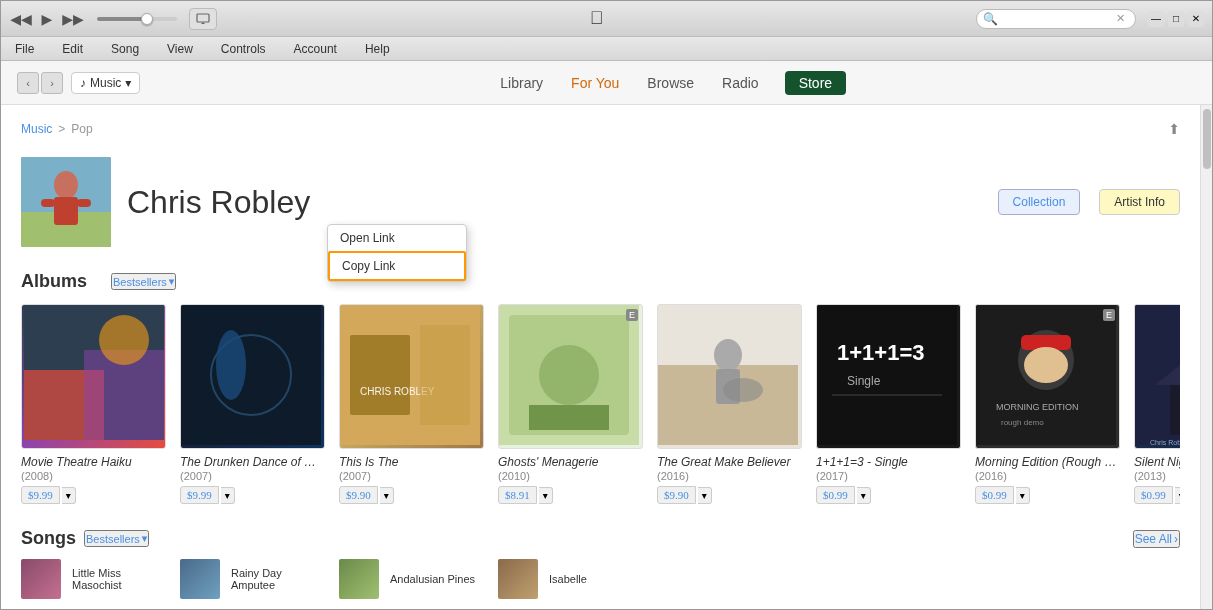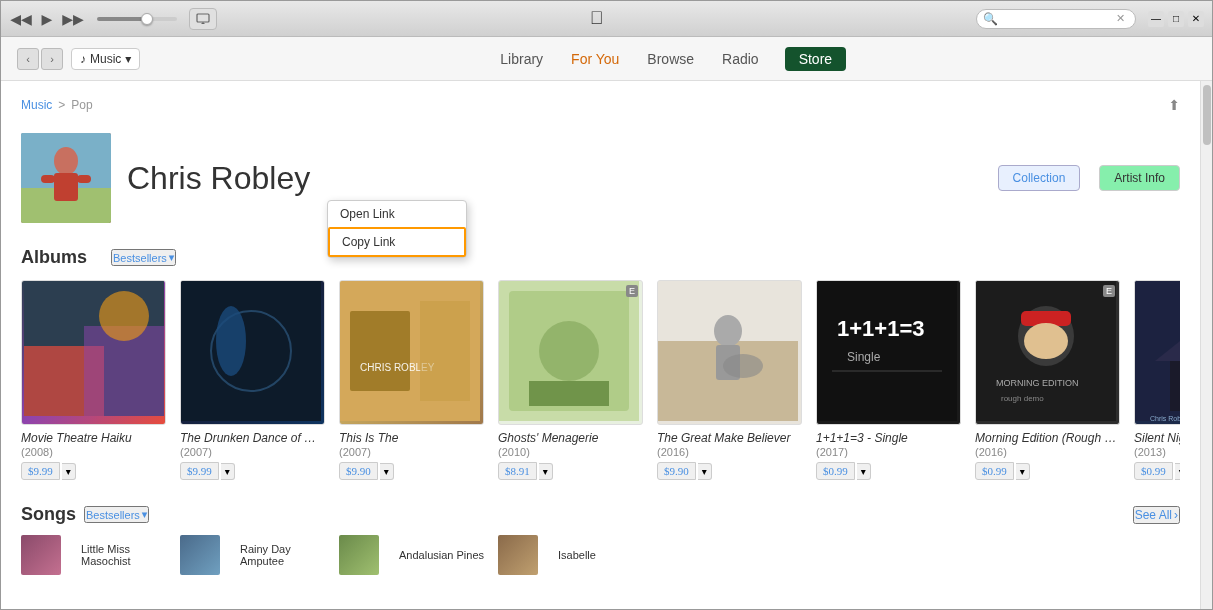--- a/index.html
+++ b/index.html
@@ -45,21 +45,21 @@
     .breadcrumb { display: flex; align-items: center; gap: 6px; font-size: 12px; margin-bottom: 20px; }
     .breadcrumb-link { color: #4a90e2; cursor: pointer; }
     .breadcrumb-sep { color: #999; }
     .breadcrumb-current { color: #999; }
 
     
     .artist-header { display: flex; align-items: center; gap: 16px; margin-bottom: 24px; position: relative; }
     .artist-photo { width: 90px; height: 90px; object-fit: cover; border-radius: 2px; background: linear-gradient(135deg, #8B5E3C 0%, #c4845a 50%, #a0522d 100%); flex-shrink: 0; overflow: hidden; }
     .artist-name { font-size: 32px; font-weight: 300; color: #333; }
     .artist-actions { margin-left: auto; display: flex; gap: 19px; }
-    .action-btn { padding: 5px 14px; border-radius: 4px; border: 1px solid #ccc; background: #86efac; font-size: 12px; cursor: pointer; color: #333; }
+    .action-btn { padding: 5px 14px; border-radius: 4px; border: 1px solid #ccc; background: #fef9c3; font-size: 12px; cursor: pointer; color: #333; }
     .action-btn.active { background: #e8f0fe; border-color: #aac; color: #4a90e2; }
 
     
     .context-menu { position: absolute; left: 200px; top: 40px; background: white; border: 1px solid #ccc; border-radius: 4px; box-shadow: 2px 3px 8px rgba(0,0,0,0.2); z-index: 100; width: 140px; }
     .context-menu-item { padding: 6px 12px; font-size: 12px; cursor: pointer; }
     .context-menu-item.highlighted { border: 2px solid #f90; border-radius: 2px; }
 
     
     .section-header { display: flex; align-items: center; gap: 24px; margin-bottom: 12px; }
     .section-title { font-size: 18px; font-weight: 600; color: #333; }
@@ -74,21 +74,21 @@
     .album-year { font-size: 11px; color: #888; margin-bottom: 4px; }
     .album-price { display: flex; align-items: center; gap: 2px; }
     .price-btn { background: #f0f0f0; border: 1px solid #ccc; border-radius: 3px 0 0 3px; padding: 2px 6px; font-size: 11px; color: #4a90e2; cursor: pointer; font-family: Liberation Serif, serif; }
     .price-arrow { background: #f0f0f0; border: 1px solid #ccc; border-left: none; border-radius: 0 3px 3px 0; padding: 2px 4px; font-size: 10px; cursor: pointer; }
 
     
     .songs-section { margin-top: 8px; }
     .songs-header { display: flex; align-items: center; justify-content: space-between; margin-bottom: 10px; }
     .see-all { font-size: 12px; color: #4a90e2; cursor: pointer; display: flex; align-items: center; gap: 2px; }
     .songs-grid { display: flex; gap: 14px; }
-    .song-card { width: 145px; flex-shrink: 0; display: flex; align-items: center; gap: 20px; }
+    .song-card { width: 145px; flex-shrink: 0; display: flex; align-items: center; gap: 11px; }
     .song-thumb { width: 40px; height: 40px; border-radius: 2px; background: #ccc; flex-shrink: 0; }
 
     
     .cover-1 { background: linear-gradient(135deg, #2c3e50, #8e44ad, #e74c3c); }
     .cover-2 { background: linear-gradient(135deg, #1a1a2e, #16213e, #0f3460); }
     .cover-3 { background: linear-gradient(135deg, #e8d5a3, #c4a55d, #a0784a); }
 
     .artist-photo-bg { background: linear-gradient(135deg, #6a8fa0 0%, #5a7a8a 30%, #c8705a 60%, #8a4030 100%); }
   </style>
 </head>
@@ -119,20 +119,29 @@
       <input type="text" style="">
       <button style="background:none;border:none;cursor:pointer;color:#999;font-size:11px;">✕</button>
     </div>
     <div class="window-controls">
       <button class="win-ctrl">—</button>
       <button class="win-ctrl">□</button>
       <button class="win-ctrl">✕</button>
     </div>
   </div>
 
+  <div class="menubar">
+    <span class="menu-item">File</span>
+    <span class="menu-item">Edit</span>
+    <span class="menu-item">Song</span>
+    <span class="menu-item">View</span>
+    <span class="menu-item">Controls</span>
+    <span class="menu-item">Account</span>
+    <span class="menu-item">Help</span>
+  </div>
 
   <div class="navbar">
     <div class="nav-arrows">
       <button class="nav-arrow">‹</button>
       <button class="nav-arrow">›</button>
     </div>
     <div class="section-dropdown">
       <span>♪</span>
       <span>Music</span>
       <span>▾</span>

